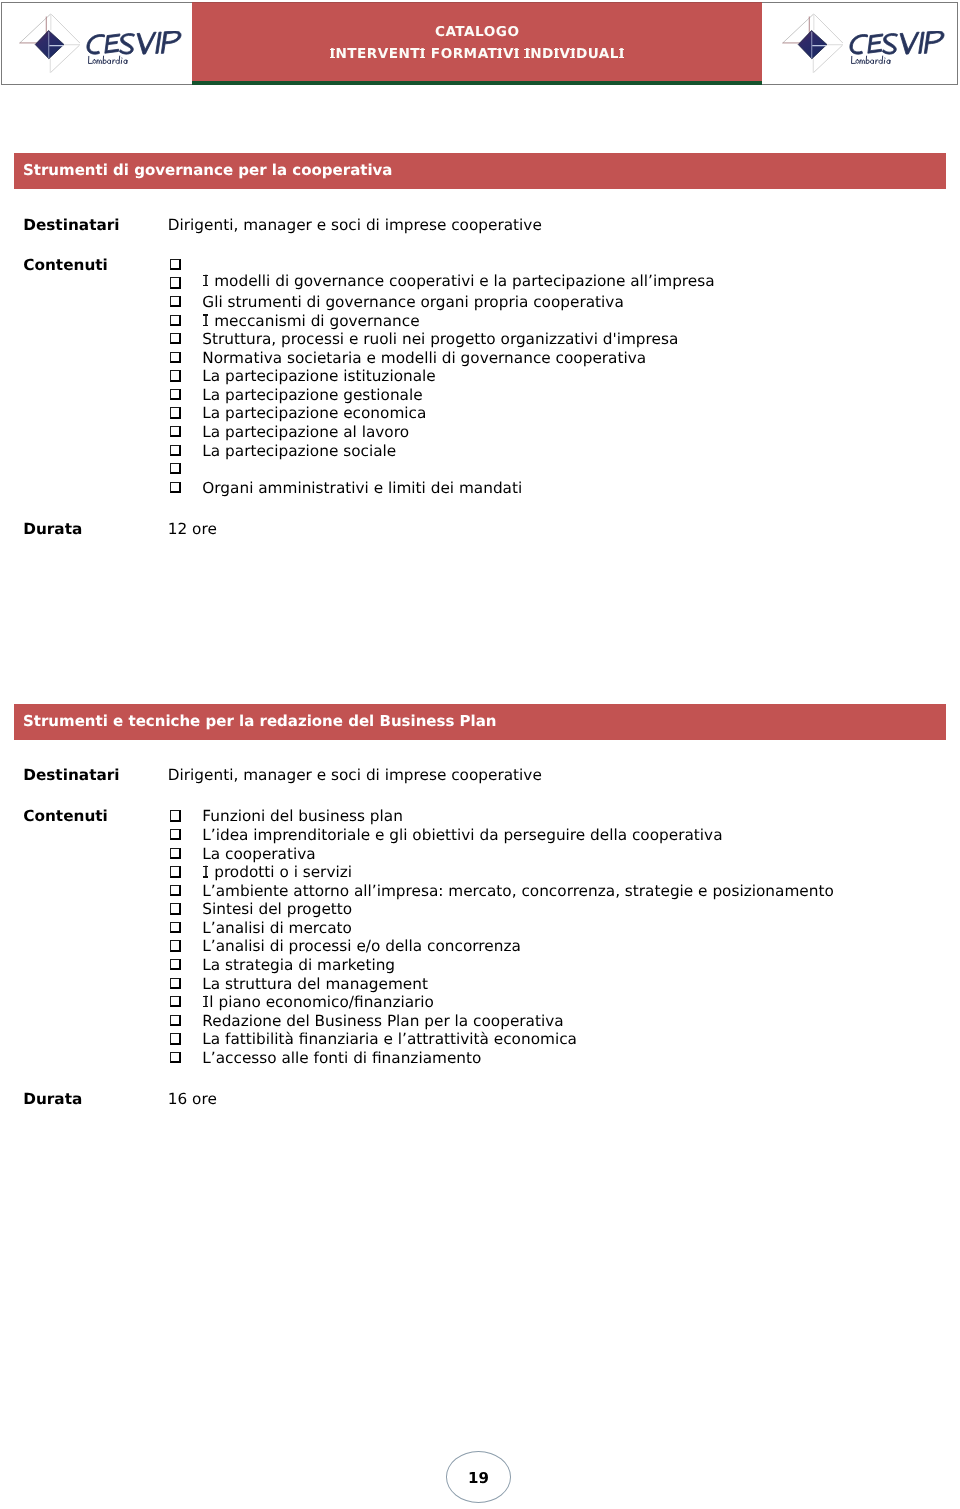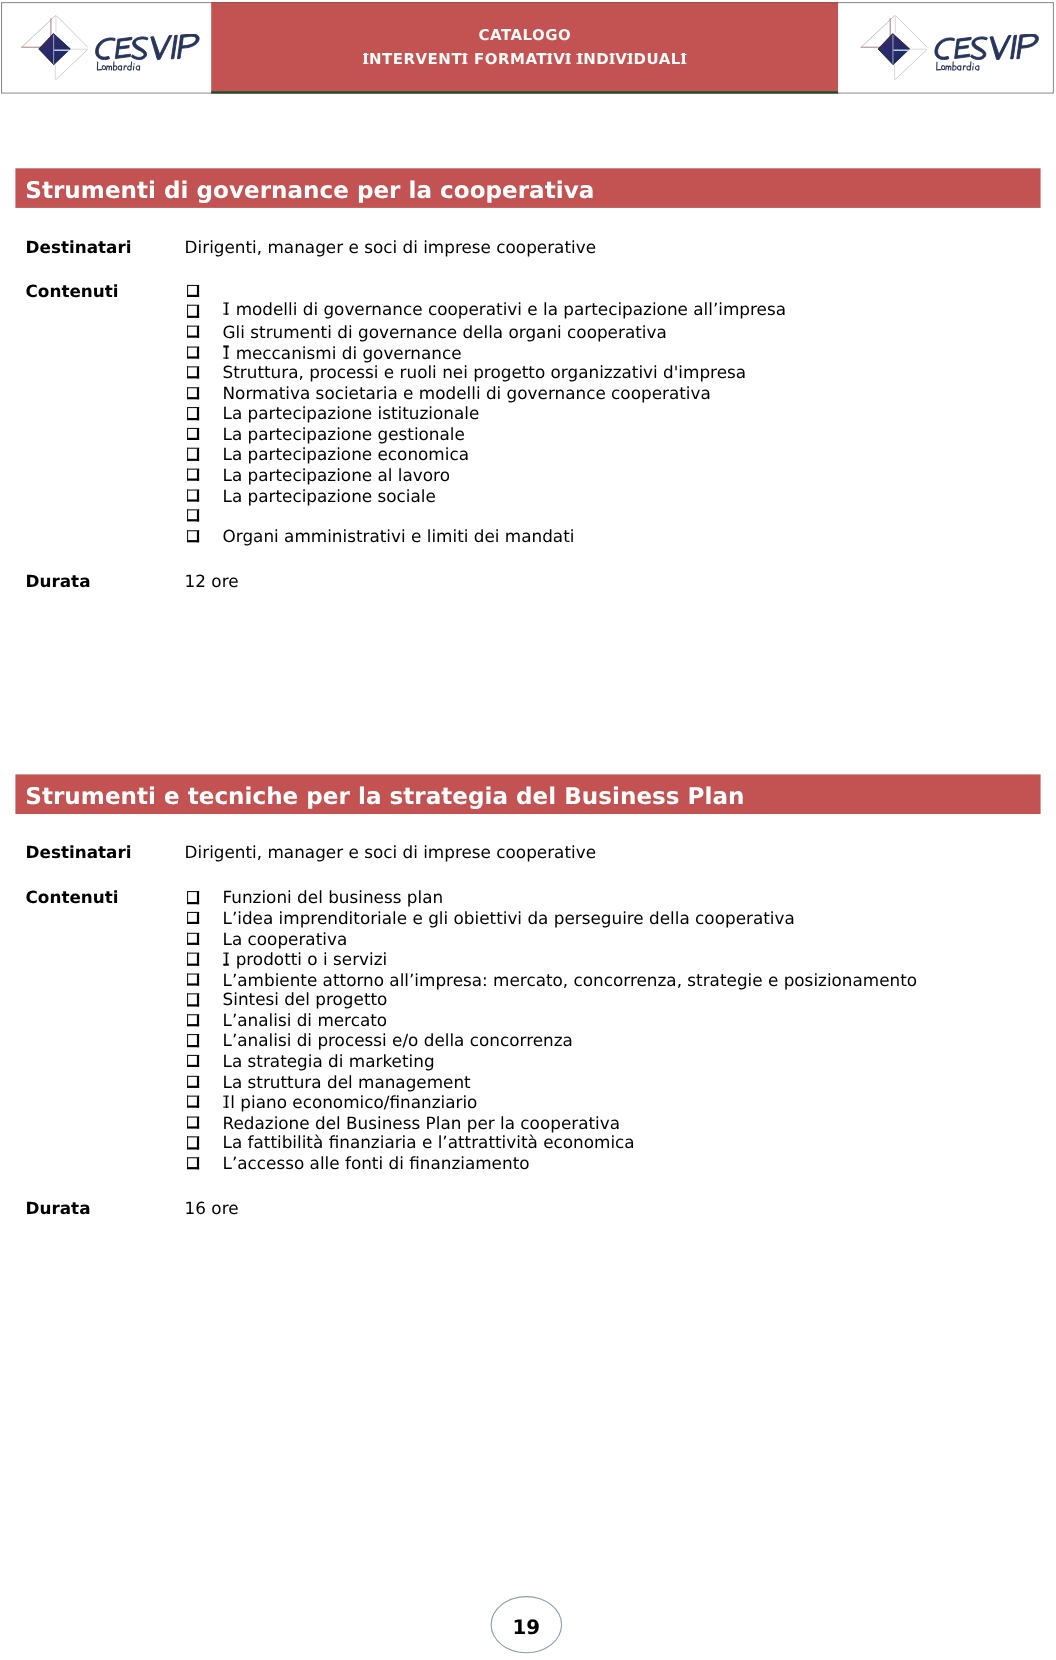--- a/index.html
+++ b/index.html
@@ -6,34 +6,34 @@
   body{width:960px;height:1509px;font-family:"DejaVu Sans",sans-serif;
        -webkit-font-smoothing:antialiased;text-rendering:geometricPrecision;}
   .page{position:relative;width:960px;height:1509px;overflow:hidden;
        transform:translateZ(0);}
 
   
   .hdr{position:absolute;left:1.2px;top:1.6px;width:957px;height:83px;
        border:1px solid #7b7b7b;box-sizing:border-box;display:flex;background:#fff;}
   .hdr-logo-l{width:190px;flex:0 0 190px;position:relative;background:#fff;box-sizing:border-box;}
   .hdr-band{flex:1 1 auto;background:#c25352;position:relative;margin:-1px 0;
-       border-top:1px solid #a54b4a;border-bottom:2px solid #14532d;box-sizing:border-box;}
+       border-top:1px solid #a54b4a;border-bottom:4px solid #14532d;box-sizing:border-box;}
   .hdr-logo-r{width:195px;flex:0 0 195px;position:relative;background:#fff;box-sizing:border-box;}
   .hdr-t1,.hdr-t2{position:absolute;left:0;width:100%;text-align:center;color:#fcfbf7;
        font-weight:bold;font-size:13.6px;letter-spacing:0.48px;white-space:nowrap;
        transform:translateZ(0);}
   .hdr-t1{top:21.2px;}
   .hdr-t2{top:43.8px;}
 
   
   .lg-mark,.lg-word,.lg-sub{position:absolute;}
 
   
   .sect-bar{position:absolute;left:14px;width:932px;background:#c25352;box-sizing:border-box;}
-  .sect-bar>span{position:absolute;color:#ffffff;font-weight:bold;font-size:21px;white-space:nowrap;
+  .sect-bar>span{position:absolute;color:#ffffff;font-weight:bold;font-size:15px;white-space:nowrap;
       transform:translateZ(0);}
   .lbl{position:absolute;font-weight:bold;font-size:15.3px;color:#000;white-space:nowrap;}
   .txt{position:absolute;font-size:15.3px;color:#000000;white-space:nowrap;}
   .bl{position:absolute;font-size:15.3px;color:#000;white-space:nowrap;}
   .bx{position:absolute;width:11px;height:11.4px;box-sizing:border-box;
       border-top:1.7px solid #1a1a1a;border-left:1.7px solid #1a1a1a;
       border-right:2.6px solid #000;border-bottom:2.6px solid #000;}
 
   
   .sI{position:relative;display:inline-block;padding-left:1.35px;padding-right:1.2px;}
@@ -41,21 +41,21 @@
   .sI::before{top:2.85px;}
   .sI::after{top:13.05px;}
   .hI{position:relative;display:inline-block;}
   .hI::before,.hI::after{content:'';position:absolute;left:-0.25px;width:5.2px;height:1.5px;background:#fcfbf7;}
   .hI::before{top:2.35px;}
   .hI::after{top:10.5px;}
 
   
   .pgnum{position:absolute;border:1px solid #8c9dab;border-radius:50%;box-sizing:border-box;}
   .pgnum>span{position:absolute;left:0;right:0;text-align:center;
-      font-size:18px;font-weight:bold;color:#000;}
+      font-size:15px;font-weight:bold;color:#000;}
 </style>
 </head>
 <body>
 
 <div class="page">
 <div class="hdr">
  <div class="hdr-logo-l">
         <svg class="lg-mark" style="left:15.5px;top:6.0px" viewBox="0 0 100 103" width="62" height="64" xmlns="http://www.w3.org/2000/svg">
 <defs>
             <linearGradient id="dgl" x1="0.15" y1="0.12" x2="0.72" y2="0.9">
@@ -185,21 +185,21 @@
 <div class="sect-bar" style="top:152.5px;height:36.5px">
       <span style="left:9.0px;top:8.50px">Strumenti di governance per la cooperativa</span>
     </div>
 <div class="lbl" style="left:23.2px;top:215.8px">Destinatari</div>
 <div class="txt" style="left:167.8px;top:215.8px">Dirigenti, manager e soci di imprese cooperative</div>
 <div class="lbl" style="left:23.2px;top:255.6px">Contenuti</div>
 <div class="bx" style="left:169.6px;top:258.80px"></div>
     <div class="bl" style="left:202.3px;top:272px"><span class="sI">I</span> modelli di governance cooperativi e la partecipazione all’impresa</div>
 <div class="bx" style="left:169.6px;top:277.37px"></div>
 <div class="bx" style="left:169.6px;top:295.94px"></div>
-    <div class="bl" style="left:202.3px;top:292.94px">Gli strumenti di governance della organi cooperativa</div>
+    <div class="bl" style="left:202.3px;top:292.94px">Gli strumenti di governance organi propria cooperativa</div>
 <div class="bx" style="left:169.6px;top:314.51px"></div>
     <div class="bl" style="left:202.3px;top:311.51px"><span class="sI">I</span> meccanismi di governance</div>
 <div class="bx" style="left:169.6px;top:333.08px"></div>
     <div class="bl" style="left:202.3px;top:330.08px">Struttura, processi e ruoli nei progetto organizzativi d'impresa</div>
 <div class="bx" style="left:169.6px;top:351.65px"></div>
     <div class="bl" style="left:202.3px;top:348.65px">Normativa societaria e modelli di governance cooperativa</div>
 <div class="bx" style="left:169.6px;top:370.22px"></div>
     <div class="bl" style="left:202.3px;top:367.22px">La partecipazione istituzionale</div>
 <div class="bx" style="left:169.6px;top:388.79px"></div>
     <div class="bl" style="left:202.3px;top:385.79px">La partecipazione gestionale</div>
@@ -208,21 +208,21 @@
 <div class="bx" style="left:169.6px;top:425.93px"></div>
     <div class="bl" style="left:202.3px;top:422.93px">La partecipazione al lavoro</div>
 <div class="bx" style="left:169.6px;top:444.50px"></div>
     <div class="bl" style="left:202.3px;top:441.50px">La partecipazione sociale</div>
 <div class="bx" style="left:169.6px;top:463.07px"></div>
 <div class="bx" style="left:169.6px;top:481.64px"></div>
     <div class="bl" style="left:202.3px;top:478.64px">Organi amministrativi e limiti dei mandati</div>
 <div class="lbl" style="left:23.2px;top:519.7px">Durata</div>
 <div class="txt" style="left:167.8px;top:519.7px">12 ore</div>
 <div class="sect-bar" style="top:703.5px;height:36.2px">
-      <span style="left:9.0px;top:8.40px">Strumenti e tecniche per la strategia del Business Plan</span>
+      <span style="left:9.0px;top:8.40px">Strumenti e tecniche per la redazione del Business Plan</span>
     </div>
 <div class="lbl" style="left:23.2px;top:766.3px">Destinatari</div>
 <div class="txt" style="left:167.8px;top:766.3px">Dirigenti, manager e soci di imprese cooperative</div>
 <div class="lbl" style="left:23.2px;top:806.8px">Contenuti</div>
 <div class="bx" style="left:169.6px;top:810.40px"></div>
     <div class="bl" style="left:202.3px;top:807.40px">Funzioni del business plan</div>
 <div class="bx" style="left:169.6px;top:828.97px"></div>
     <div class="bl" style="left:202.3px;top:825.97px">L’idea imprenditoriale e gli obiettivi da perseguire della cooperativa</div>
 <div class="bx" style="left:169.6px;top:847.54px"></div>
     <div class="bl" style="left:202.3px;top:844.54px">La cooperativa</div>

